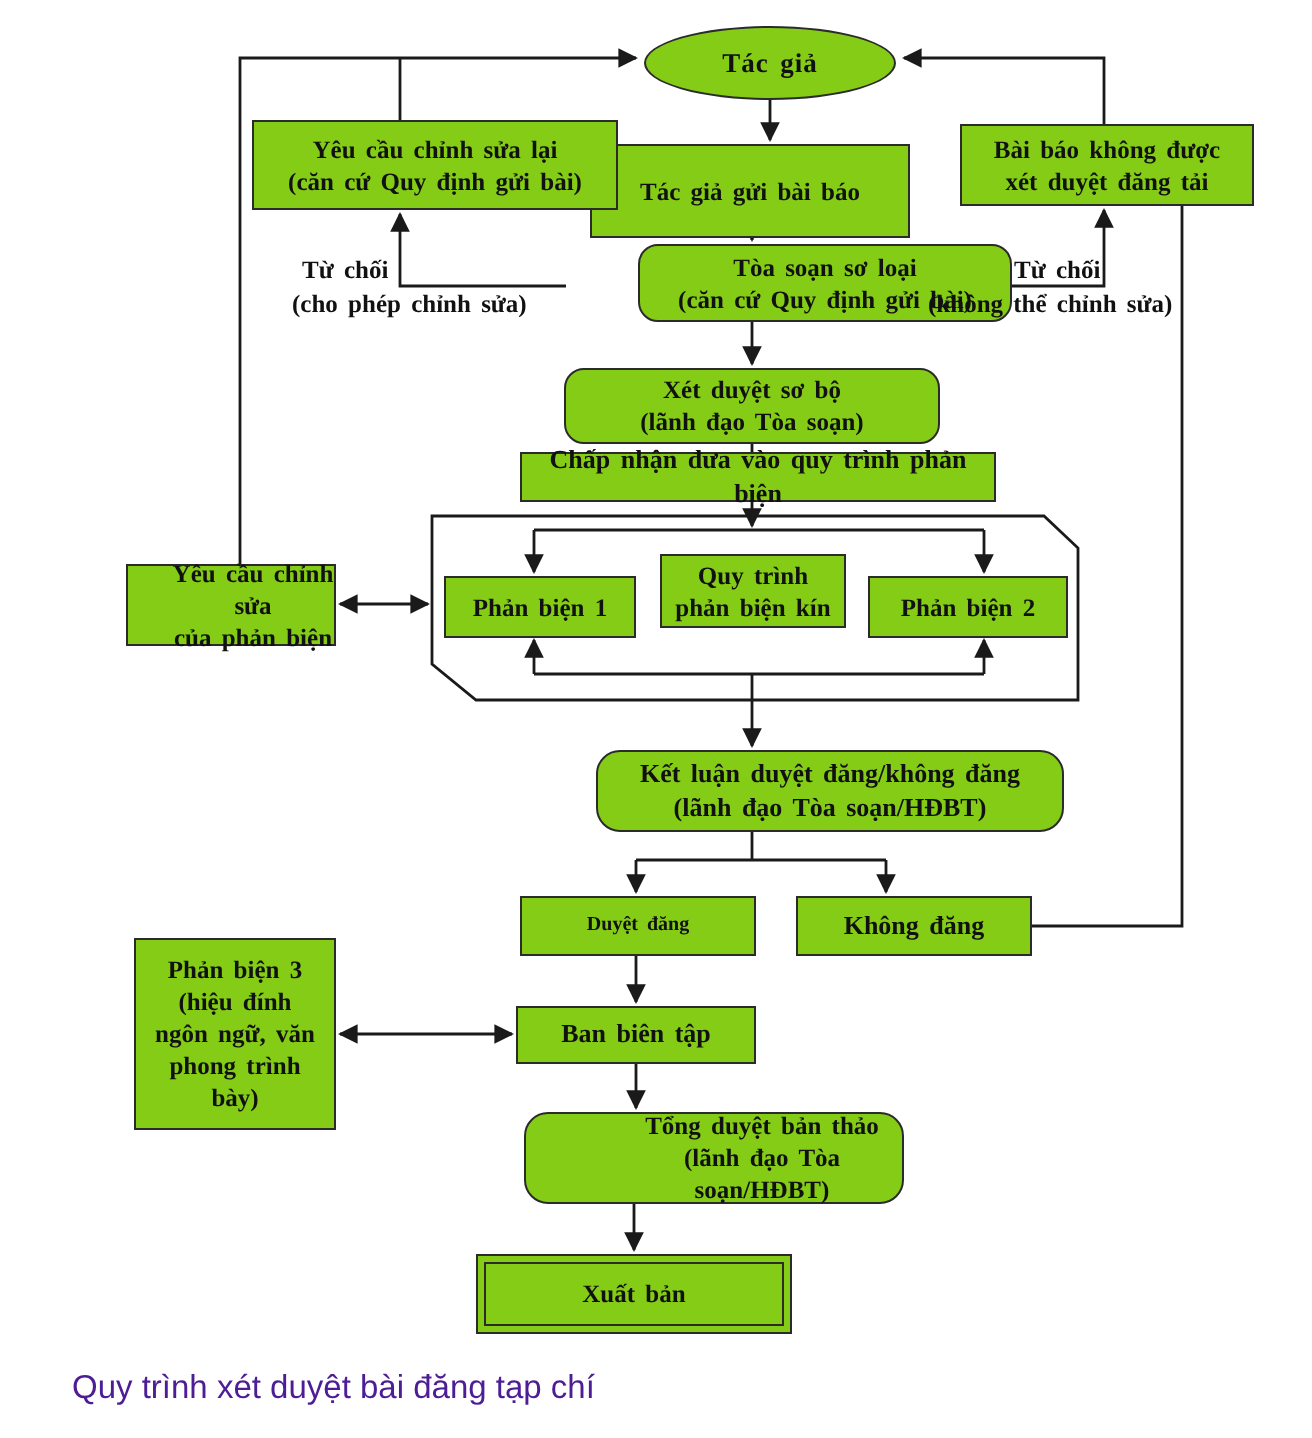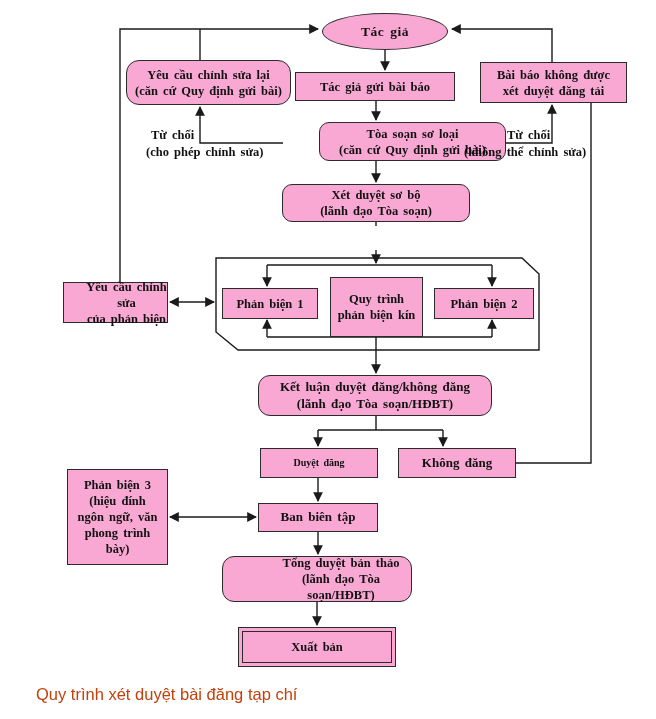--- a/index.html
+++ b/index.html
@@ -1,33 +1,33 @@
 <!DOCTYPE html>
 <html><head>
 <meta charset="utf-8">
 <style>
   html,body{margin:0;padding:0;background:#fff;}
   #stage{position:relative;width:656px;height:719px;background:#ffffff;overflow:hidden;
          font-family:"Liberation Serif","DejaVu Serif",serif;}
   #wires{position:absolute;left:0;top:0;z-index:1;}
-  .node{position:absolute;box-sizing:border-box;border:1.4px solid #2b2b2b;background:#f9a8d4;
+  .node{position:absolute;box-sizing:border-box;border:1.4px solid #2b2b2b;background:#84cc16;
         display:flex;align-items:center;justify-content:center;text-align:center;
         font-weight:bold;font-size:12.5px;line-height:1.28;color:#111;
         white-space:pre-line;z-index:2;word-spacing:2px;}
   .ellipse{border-radius:50%;font-size:13.5px;letter-spacing:.5px;}
   .round{border-radius:10px;}
-  .round2{border-radius:12px;}
+  .round2{border-radius:12px;margin-left:40px;}
   .dbl{padding:3px;}
   .dbl-inner{box-sizing:border-box;border:1.4px solid #2b2b2b;width:100%;height:100%;
              display:flex;align-items:center;justify-content:center;text-align:center;}
   .edge-label{position:absolute;z-index:3;font-weight:bold;font-size:12.5px;color:#111;
               white-space:nowrap;word-spacing:2px;}
   .caption{position:absolute;left:36px;top:685px;z-index:3;
            font-family:"Liberation Sans","DejaVu Sans",sans-serif;
-           font-size:16.5px;color:#c2410c;white-space:nowrap;}
+           font-size:16.5px;color:#4c1d95;white-space:nowrap;}
 </style>
 </head>
 <body>
 
 <div id="stage">
 
   <svg id="wires" width="656" height="719" viewBox="0 0 656 719">
     <defs>
       <marker id="ah" viewBox="0 0 10 10" refX="9" refY="5" markerWidth="7" markerHeight="7" orient="auto-start-reverse">
         <path d="M0,0 L10,5 L0,10 z" fill="#1a1a1a"></path>
@@ -75,38 +75,39 @@
 
       <path d="M552,62 L552,29 L452,29" marker-end="url(#ah)"></path>
 
       <line x1="170" y1="302" x2="214" y2="302" marker-start="url(#ah)" marker-end="url(#ah)"></line>
       <line x1="170" y1="517" x2="256" y2="517" marker-start="url(#ah)" marker-end="url(#ah)"></line>
     </g>
   </svg>
 
   <div class="node ellipse" style="left:322px;top:13px;width:126px;height:37px;">Tác giả</div>
 
-  <div class="node" style="left:295px;top:72px;width:160px;height:29px;">Tác giả gửi bài báo</div>
+  <div class="node" style="left:295px;top:72px;width:160px;height:47px;">Tác giả gửi bài báo</div>
 
-  <div class="node" style="left:126px;top:60px;width:165px;height:45px;border-radius:13px;">Yêu cầu chỉnh sửa lại
+  <div class="node" style="left:126px;top:60px;width:183px;height:45px;">Yêu cầu chỉnh sửa lại
 (căn cứ Quy định gửi bài)</div>
 
   <div class="node" style="left:480px;top:62px;width:147px;height:41px;">Bài báo không được
 xét duyệt đăng tải</div>
 
   <div class="node round" style="left:283px;top:122px;width:187px;height:39px;margin-left:36px;">Tòa soạn sơ loại
 (căn cứ Quy định gửi bài)</div>
 
   <div class="node round" style="left:282px;top:184px;width:188px;height:38px;">Xét duyệt sơ bộ
 (lãnh đạo Tòa soạn)</div>
 
+  <div class="node" style="left:260px;top:226px;width:238px;height:25px;font-size:13px;">Chấp nhận đưa vào quy trình phản biện</div>
 
   <div class="node" style="left:222px;top:288px;width:96px;height:31px;">Phản biện 1</div>
 
-  <div class="node" style="left:330px;top:277px;width:93px;height:60px;">Quy trình
+  <div class="node" style="left:330px;top:277px;width:93px;height:37px;">Quy trình
 phản biện kín</div>
 
   <div class="node" style="left:434px;top:288px;width:100px;height:31px;">Phản biện 2</div>
 
   <div class="node" style="left:63px;top:282px;width:105px;height:41px;padding-left:22px;">Yêu cầu chỉnh sửa
 của phản biện</div>
 
   <div class="node round2" style="left:258px;top:375px;width:234px;height:41px;font-size:13px;">Kết luận duyệt đăng/không đăng
 (lãnh đạo Tòa soạn/HĐBT)</div>
 

